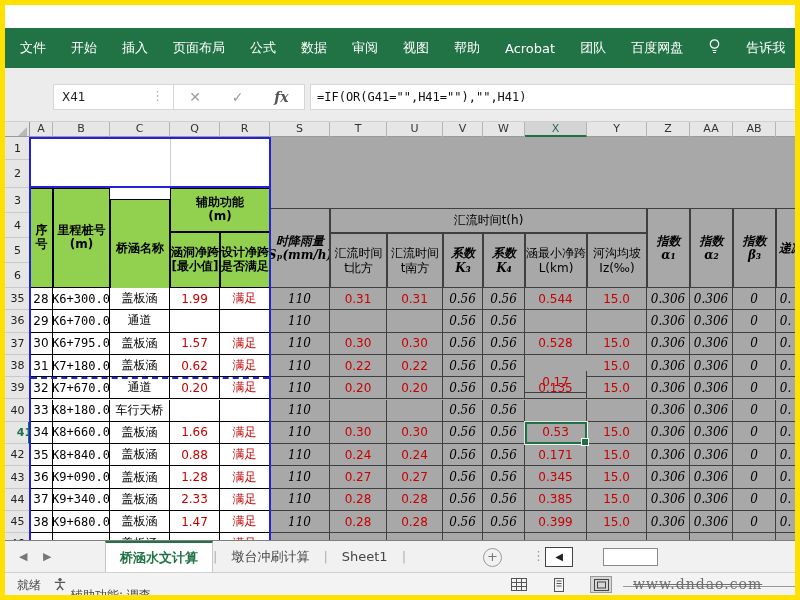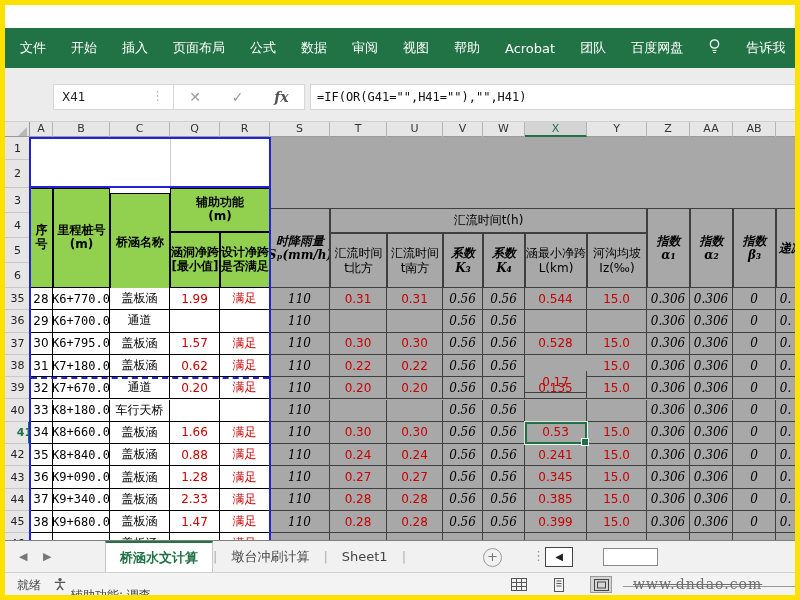--- a/index.html
+++ b/index.html
@@ -175,21 +175,21 @@
   <div id="grid">
     <div id="gutterbg"></div>
     <div id="graybg"></div>
     <div id="white12"></div>
     <div id="gl170"></div>
 
 
     <div class="greenh" style="left:30px;top:51px;width:23px;height:100px;">序号</div>
     <div class="greenh" style="left:53px;top:51px;width:57px;height:100px;">里程桩号
 (m)</div>
-    <div class="greenh" style="left:110px;top:56px;width:60px;height:100px;">桥涵名称</div>
+    <div class="greenh" style="left:110px;top:62px;width:60px;height:100px;">桥涵名称</div>
     <div class="greenh" style="left:170px;top:51px;width:100px;height:44px;">辅助功能
 (m)</div>
     <div class="greenh" style="left:220px;top:95px;width:50px;height:56px;">设计净跨
 是否满足</div>
     <div class="greenh" style="left:170px;top:95px;width:50px;height:56px;">涵洞净跨
 [最小值]</div>
 
     <div class="gh" style="left:330px;top:71px;width:317px;height:25px;">汇流时间t(h)</div>
     <div class="gh ith" style="left:270px;top:71px;width:60px;height:80px;">时降雨量
 Sₚ(mm/h)</div>
@@ -225,21 +225,21 @@
       <div class="rownum" style="top: 217.9px; height: 22.3px;">38</div>
       <div class="rownum" style="top: 240.2px; height: 22.3px;">39</div>
       <div class="rownum" style="top: 262.5px; height: 22.3px;">40</div>
       <div class="rownum selrow" style="top: 284.8px; height: 22.3px; padding-left: 16px;">41</div>
       <div class="rownum" style="top: 307.1px; height: 22.3px;">42</div>
       <div class="rownum" style="top: 329.4px; height: 22.3px;">43</div>
       <div class="rownum" style="top: 351.7px; height: 22.3px;">44</div>
       <div class="rownum" style="top: 374px; height: 22.3px;">45</div>
       <div class="rownum" style="top: 396.3px; height: 22.3px;">46</div>
       <div class="cellL" style="left: 30px; top: 151px; width: 23px; height: 22.3px;">28</div>
-      <div class="cellL mono" style="left: 53px; top: 151px; width: 57px; height: 22.3px;">K6+770.0</div>
+      <div class="cellL mono" style="left: 53px; top: 151px; width: 57px; height: 22.3px;">K6+300.0</div>
       <div class="cellL" style="left: 110px; top: 151px; width: 60px; height: 22.3px;">盖板涵</div>
       <div class="cellL red" style="left: 170px; top: 151px; width: 50px; height: 22.3px;">1.99</div>
       <div class="cellL red" style="left: 220px; top: 151px; width: 50px; height: 22.3px;">满足</div>
       <div class="cellR ital" style="left: 270px; top: 151px; width: 60px; height: 22.3px;">110</div>
       <div class="cellR red" style="left: 330px; top: 151px; width: 57px; height: 22.3px;">0.31</div>
       <div class="cellR red" style="left: 387px; top: 151px; width: 56px; height: 22.3px;">0.31</div>
       <div class="cellR ital" style="left: 443px; top: 151px; width: 40px; height: 22.3px;">0.56</div>
       <div class="cellR ital" style="left: 483px; top: 151px; width: 42px; height: 22.3px;">0.56</div>
       <div class="cellR red" style="left: 525px; top: 151px; width: 62px; height: 22.3px;">0.544</div>
       <div class="cellR red" style="left: 587px; top: 151px; width: 60px; height: 22.3px;">15.0</div>
@@ -346,21 +346,21 @@
       <div class="cellL" style="left: 30px; top: 307.1px; width: 23px; height: 22.3px;">35</div>
       <div class="cellL mono" style="left: 53px; top: 307.1px; width: 57px; height: 22.3px;">K8+840.0</div>
       <div class="cellL" style="left: 110px; top: 307.1px; width: 60px; height: 22.3px;">盖板涵</div>
       <div class="cellL red" style="left: 170px; top: 307.1px; width: 50px; height: 22.3px;">0.88</div>
       <div class="cellL red" style="left: 220px; top: 307.1px; width: 50px; height: 22.3px;">满足</div>
       <div class="cellR ital" style="left: 270px; top: 307.1px; width: 60px; height: 22.3px;">110</div>
       <div class="cellR red" style="left: 330px; top: 307.1px; width: 57px; height: 22.3px;">0.24</div>
       <div class="cellR red" style="left: 387px; top: 307.1px; width: 56px; height: 22.3px;">0.24</div>
       <div class="cellR ital" style="left: 443px; top: 307.1px; width: 40px; height: 22.3px;">0.56</div>
       <div class="cellR ital" style="left: 483px; top: 307.1px; width: 42px; height: 22.3px;">0.56</div>
-      <div class="cellR red" style="left: 525px; top: 307.1px; width: 62px; height: 22.3px;">0.241</div>
+      <div class="cellR red" style="left: 525px; top: 307.1px; width: 62px; height: 22.3px;">0.171</div>
       <div class="cellR red" style="left: 587px; top: 307.1px; width: 60px; height: 22.3px;">15.0</div>
       <div class="cellR ital" style="left: 647px; top: 307.1px; width: 43px; height: 22.3px;">0.306</div>
       <div class="cellR ital" style="left: 690px; top: 307.1px; width: 43px; height: 22.3px;">0.306</div>
       <div class="cellR ital" style="left: 733px; top: 307.1px; width: 43px; height: 22.3px;">0</div>
       <div class="cellR ital" style="left: 776px; top: 307.1px; width: 20px; height: 22.3px;">0.</div>
       <div class="cellL" style="left: 30px; top: 329.4px; width: 23px; height: 22.3px;">36</div>
       <div class="cellL mono" style="left: 53px; top: 329.4px; width: 57px; height: 22.3px;">K9+090.0</div>
       <div class="cellL" style="left: 110px; top: 329.4px; width: 60px; height: 22.3px;">盖板涵</div>
       <div class="cellL red" style="left: 170px; top: 329.4px; width: 50px; height: 22.3px;">1.28</div>
       <div class="cellL red" style="left: 220px; top: 329.4px; width: 50px; height: 22.3px;">满足</div>

